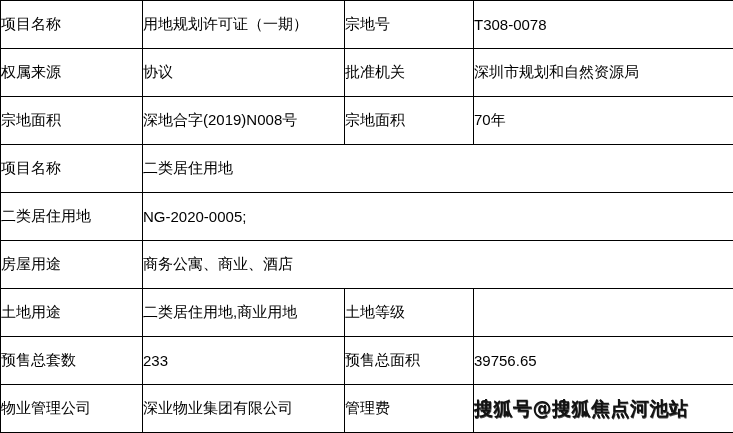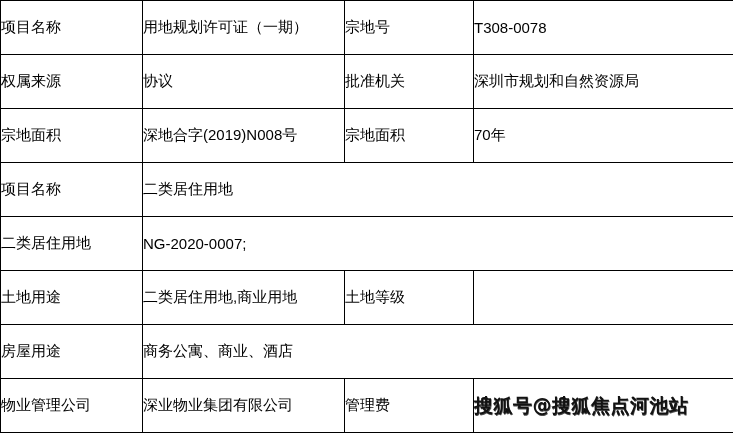--- a/index.html
+++ b/index.html
@@ -78,31 +78,37 @@
         <td>深地合字(2019)N008号</td>
         <td>宗地面积</td>
         <td colspan="3">70年</td>
       </tr>
       <tr>
         <td>项目名称</td>
         <td colspan="5">二类居住用地</td>
       </tr>
       <tr>
         <td>二类居住用地</td>
-        <td colspan="5">NG-2020-0007;</td>
+        <td colspan="5">NG-2020-0005;</td>
+      </tr>
+      <tr>
+        <td>房屋用途</td>
+        <td colspan="5">商务公寓、商业、酒店</td>
       </tr>
       <tr>
         <td>土地用途</td>
         <td>二类居住用地,商业用地</td>
         <td>土地等级</td>
         <td colspan="3"></td>
       </tr>
       <tr>
-        <td>房屋用途</td>
-        <td colspan="5">商务公寓、商业、酒店</td>
+        <td>预售总套数</td>
+        <td>233</td>
+        <td>预售总面积</td>
+        <td colspan="3">39756.65</td>
       </tr>
       <tr>
         <td>物业管理公司</td>
         <td>深业物业集团有限公司</td>
         <td>管理费</td>
         <td colspan="3" class="wm-cell">
           <span class="watermark">搜狐号@搜狐焦点河池站</span>
         </td>
       </tr>
     </tbody>

